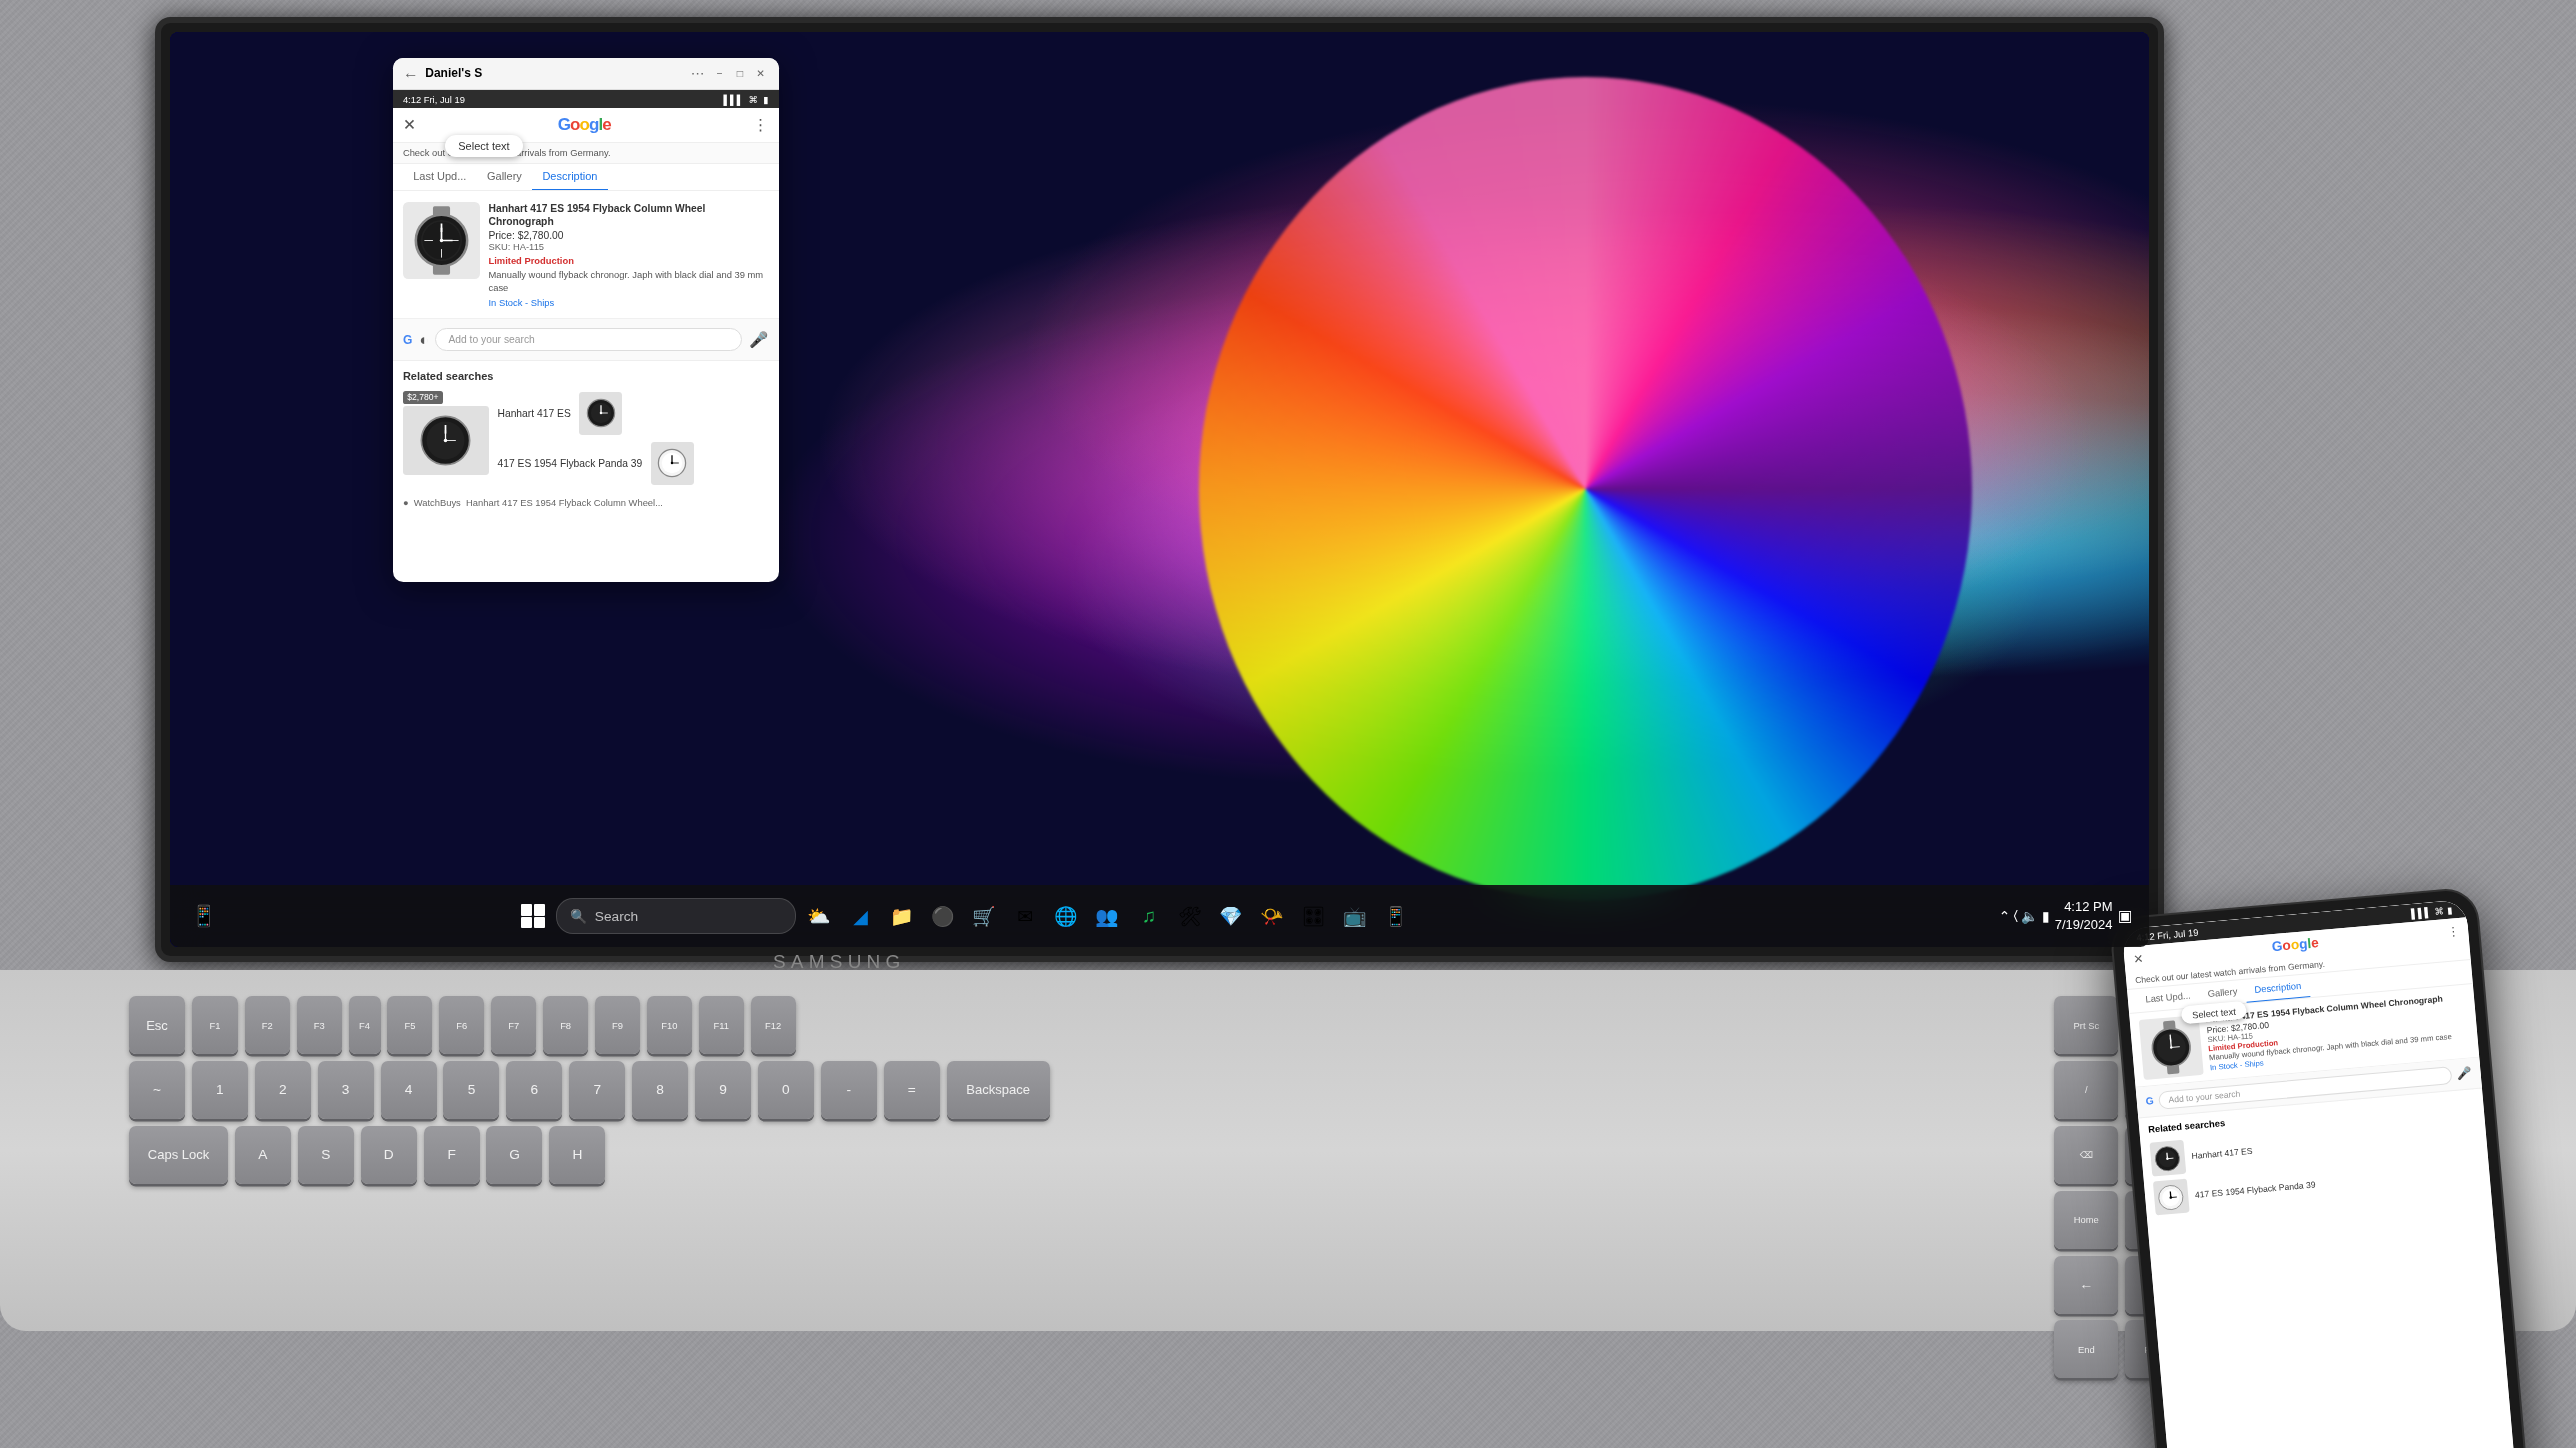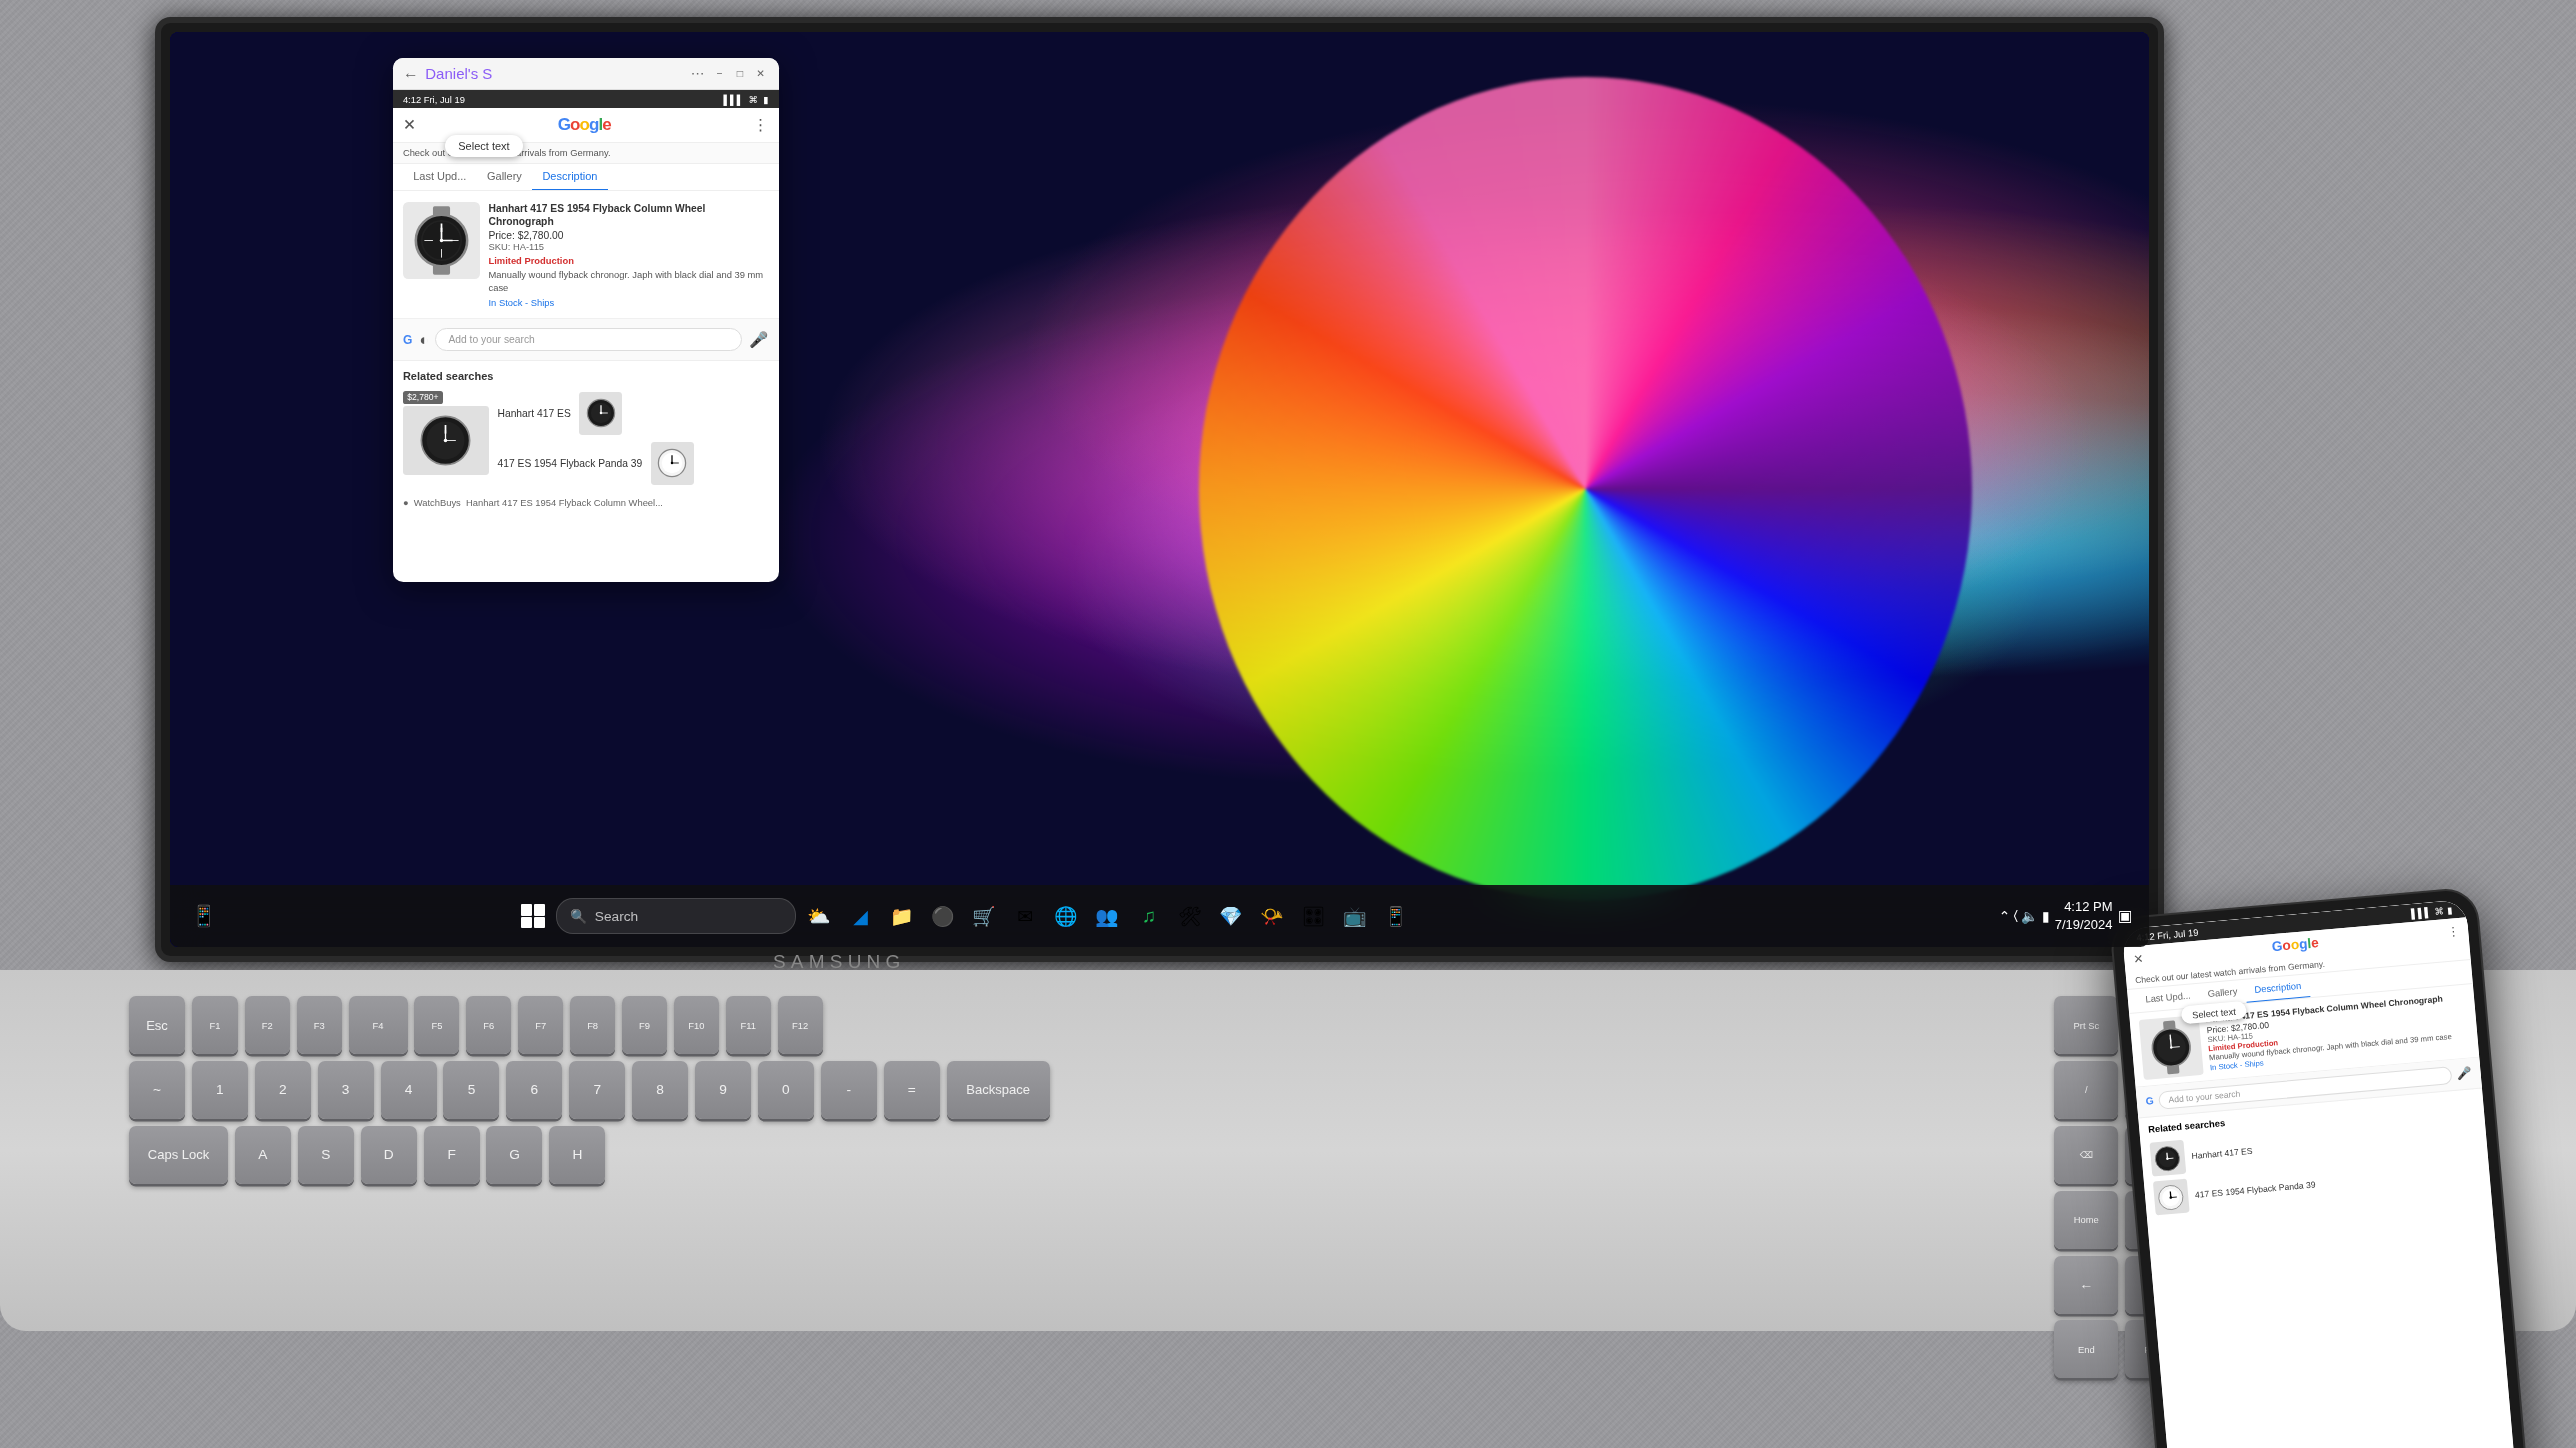--- a/index.html
+++ b/index.html
@@ -217,23 +217,23 @@
     .popup-titlebar {
       display: flex;
       align-items: center;
       padding: 6.9px 10.3px;
       background: #f5f5f5;
       border-bottom: 0.9px solid #ddd;
       gap: 6.9px;
     }
 
     .popup-title {
-      font-size: 15px;
-      font-weight: 400;
-      color: #8b5cf6;
+      font-size: 12px;
+      font-weight: 700;
+      color: #000000;
       flex: 1;
     }
 
     .popup-controls {
       display: flex;
       gap: 5.2px;
     }
 
     .popup-btn {
       width: 15.5px;
@@ -824,21 +824,21 @@
 
 <div class="laptop-keyboard-area">
 
   <div class="keyboard-container">
 
     <div class="key-row">
       <div class="key key-sm" style="width:56px;">Esc</div>
       <div class="key key-xs" style="width:46px;">F1</div>
       <div class="key key-xs" style="width:45px;">F2</div>
       <div class="key key-xs" style="width:45px;">F3</div>
-      <div class="key key-xs" style="width:59px;">F4</div>
+      <div class="key key-xs" style="width:32px;">F4</div>
       <div class="key key-xs" style="width:45px;">F5</div>
       <div class="key key-xs" style="width:45px;">F6</div>
       <div class="key key-xs" style="width:45px;">F7</div>
       <div class="key key-xs" style="width:45px;">F8</div>
       <div class="key key-xs" style="width:45px;">F9</div>
       <div class="key key-xs" style="width:45px;">F10</div>
       <div class="key key-xs" style="width:45px;">F11</div>
       <div class="key key-xs" style="width:45px;">F12</div>
     </div>
 

